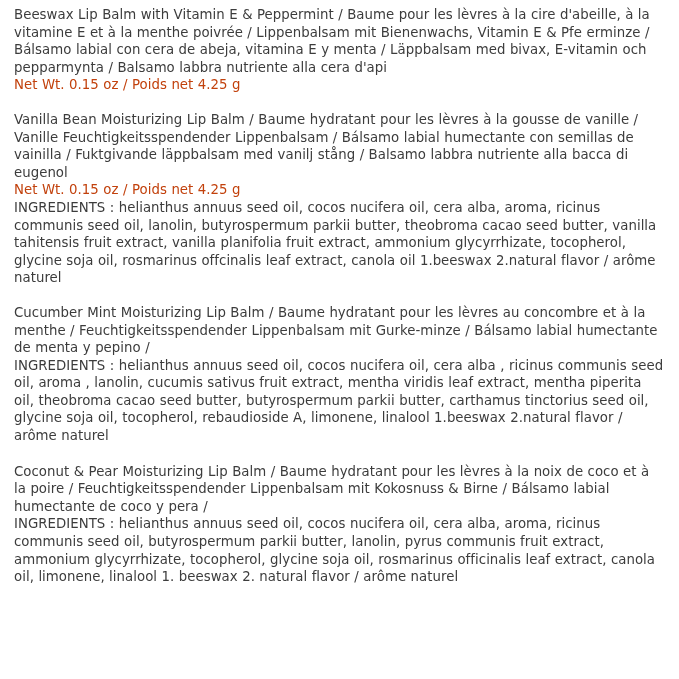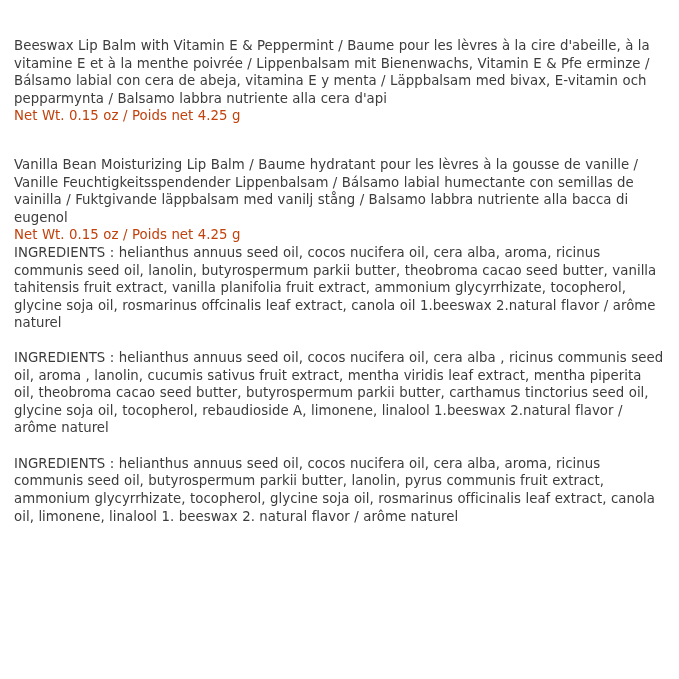--- a/index.html
+++ b/index.html
@@ -29,21 +29,20 @@
   }
   .block {
     margin: 0;
     padding: 0;
     font-weight: normal;
     letter-spacing: 0.04px;
     word-spacing: 0.2px;
   }
   .title {
     color: #3c3c3c;
-    margin-top: 31px;
   }
   .weight {
     color: #c2410c;
   }
   .ingredients {
     color: #3c3c3c;
   }
   .spacer-lg {
     height: 18px;
   }
@@ -58,22 +57,24 @@
     <p class="block weight">Net Wt. 0.15 oz / Poids net 4.25 g</p>
   </div>
 
   <div class="product">
     <p class="block title">Vanilla Bean Moisturizing Lip Balm / Baume hydratant pour les lèvres à la gousse de vanille / Vanille Feuchtigkeitsspendender Lippenbalsam / Bálsamo labial humectante con semillas de vainilla / Fuktgivande läppbalsam med vanilj stång / Balsamo labbra nutriente alla bacca di eugenol</p>
     <p class="block weight">Net Wt. 0.15 oz / Poids net 4.25 g</p>
     <p class="block ingredients">INGREDIENTS : helianthus annuus seed oil, cocos nucifera oil, cera alba, aroma, ricinus communis seed oil, lanolin, butyrospermum parkii butter, theobroma cacao seed butter, vanilla tahitensis fruit extract, vanilla planifolia fruit extract, ammonium glycyrrhizate, tocopherol, glycine soja oil, rosmarinus offcinalis leaf extract, canola oil 1.beeswax 2.natural flavor / arôme naturel</p>
   </div>
 
   <div class="product">
+    <p class="block title">Cucumber Mint Moisturizing Lip Balm / Baume hydratant pour les lèvres au concombre et à la menthe / Feuchtigkeitsspendender Lippenbalsam mit Gurke-minze / Bálsamo labial humectante de menta y pepino /</p>
     <p class="block ingredients">INGREDIENTS : helianthus annuus seed oil, cocos nucifera oil, cera alba  , ricinus communis seed oil, aroma  , lanolin, cucumis sativus fruit extract, mentha viridis leaf extract, mentha piperita oil, theobroma cacao seed butter, butyrospermum parkii butter, carthamus tinctorius seed oil, glycine soja oil, tocopherol, rebaudioside A, limonene, linalool 1.beeswax 2.natural flavor / arôme naturel</p>
   </div>
 
   <div class="spacer-lg"></div>
 
   <div class="product">
+    <p class="block title">Coconut &amp; Pear Moisturizing Lip Balm / Baume hydratant pour les lèvres à la noix de coco et à la poire / Feuchtigkeitsspendender Lippenbalsam mit Kokosnuss &amp; Birne / Bálsamo labial humectante de coco y pera /</p>
     <p class="block ingredients">INGREDIENTS : helianthus annuus seed oil, cocos nucifera oil, cera alba, aroma, ricinus communis seed oil, butyrospermum parkii butter, lanolin, pyrus communis fruit extract, ammonium glycyrrhizate, tocopherol, glycine soja oil, rosmarinus officinalis leaf extract, canola oil, limonene, linalool 1. beeswax 2. natural flavor / arôme naturel</p>
   </div>
 
 </div>
 
 </body></html>

